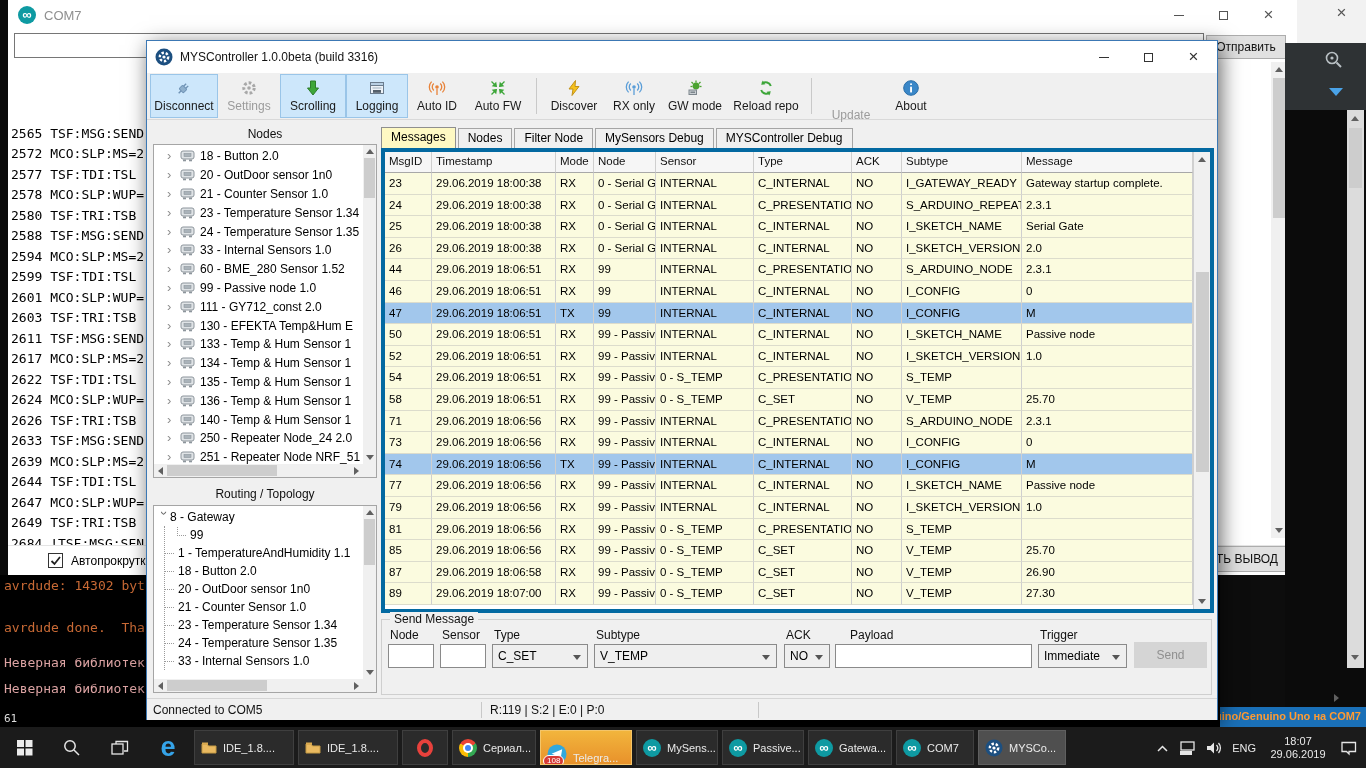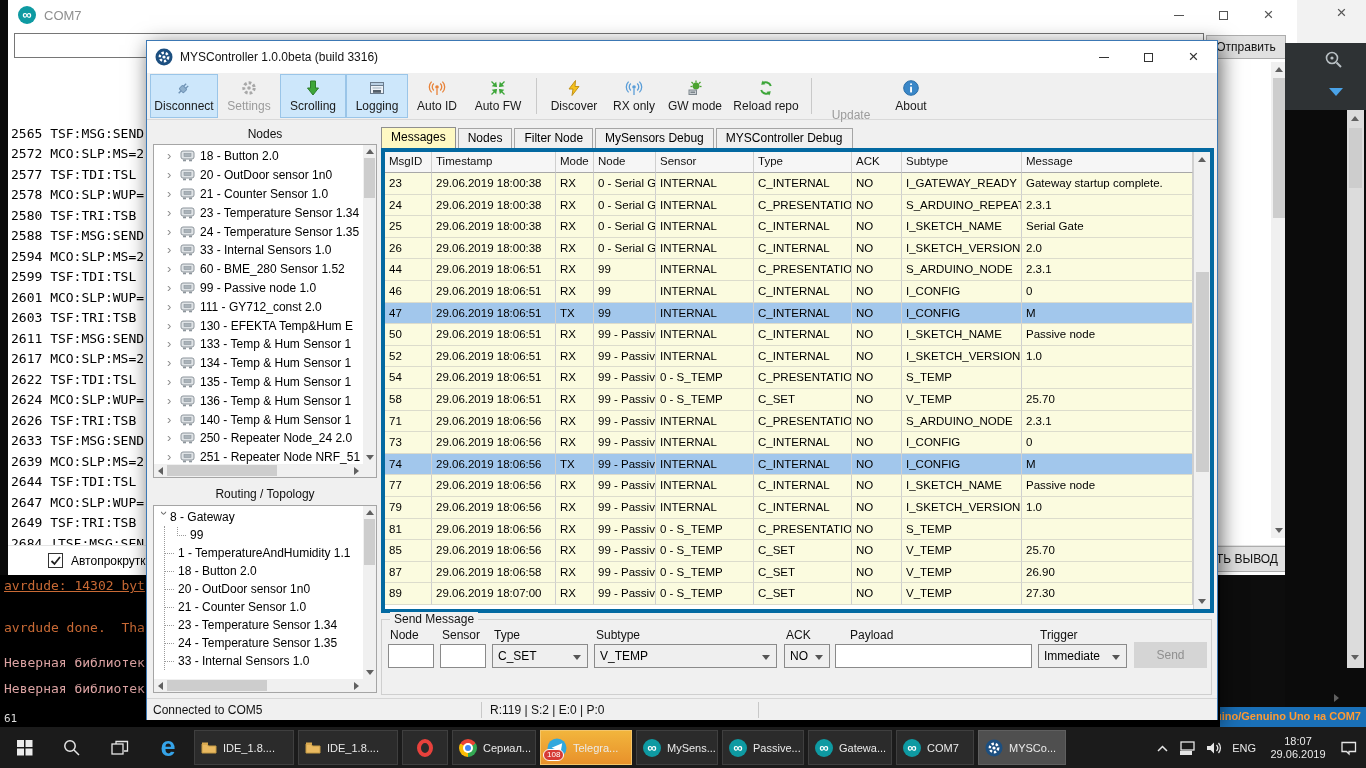--- a/index.html
+++ b/index.html
@@ -131,21 +131,21 @@
   .sdiv { width:1px; height:16px; background:#c8c8c8; }
   .sp2 { width:276px; padding-left:8px; }
 
   
   .taskbar { position:absolute; left:0; top:727px; width:1366px; height:41px; background:#1b1b1b;
              display:flex; align-items:stretch; z-index:50; }
   .tb-ico { width:48px; display:flex; align-items:center; justify-content:center; }
   .tb-btn { margin:3px 2px; background:#2b2b2b; border:1px solid #3f3f3f; display:flex;
             align-items:center; gap:6px; padding:0 6px; font-size:11px; color:#eaeaea; white-space:nowrap; overflow:hidden; }
   .tb-btn.active-app { background:#4f4f4f; border-color:#5f5f5f; }
-  .tb-btn.telegram { background:linear-gradient(#f2b53c,#e8912b); border-color:#f4c569; }
+  .tb-btn.telegram { background:linear-gradient(#f2b53c,#e8912b); border-color:#f4c569;align-items:flex-end; }
   .opera-ring { width:16px; height:18px; border-radius:50%; border:4px solid #e8413c; flex:0 0 auto; }
   .chrome-ico { width:18px; height:18px; border-radius:50%; position:relative; flex:0 0 auto;
                 background:conic-gradient(from -60deg,#ea4335 0 33%,#34a853 0 66%,#fbbc05 0 100%); }
   .chrome-ico::after { content:""; position:absolute; inset:4px; border-radius:50%; background:#fff; }
   .chrome-ico::before { content:""; position:absolute; inset:6px; border-radius:50%; background:#4285f4; z-index:2; }
   .tg-wrap { position:relative; width:20px; height:20px; flex:0 0 auto; }
   .tg-badge { position:absolute; left:-4px; bottom:-3px; background:#d63a36; color:#fff; font-size:8px;
               padding:1px 3px; border-radius:6px; border:1px solid #fff; line-height:8px; }
   .edge-e { color:#35a3e8; font-size:27px; font-weight:bold; line-height:27px; }
   .tray { margin-left:auto; display:flex; align-items:center; gap:9px; padding-right:8px; color:#eaeaea; }
@@ -189,21 +189,21 @@
         <svg width="11" height="11">
             <polyline points="1.5,6 4.5,9 10,2" fill="none" stroke="#222" stroke-width="1.8"></polyline>
           </svg>
       </span>
       <span class="lbl">Автопрокрутка</span>
     </div>
     <div class="com7-clear btn-gray">ОЧИСТИТЬ ВЫВОД</div>
   </div>
 
   <div class="console-left">
-    <div class="cline avr" style="top:3px;text-decoration:underline;">avrdude: 14302 byt</div>
+    <div class="cline avr" style="top:3px;">avrdude: 14302 byt</div>
     <div class="cline avr" style="top:45px;">avrdude done.  Tha</div>
     <div class="cline lib" style="top:80px;">Неверная библиотек</div>
     <div class="cline lib" style="top:106px;">Неверная библиотек</div>
     <div class="cline lnum" style="top:137px;">61</div>
   </div>
 
   <div class="ide-top-white">
     <span class="wc">×</span>
   </div>
   <div class="ide-dark">

